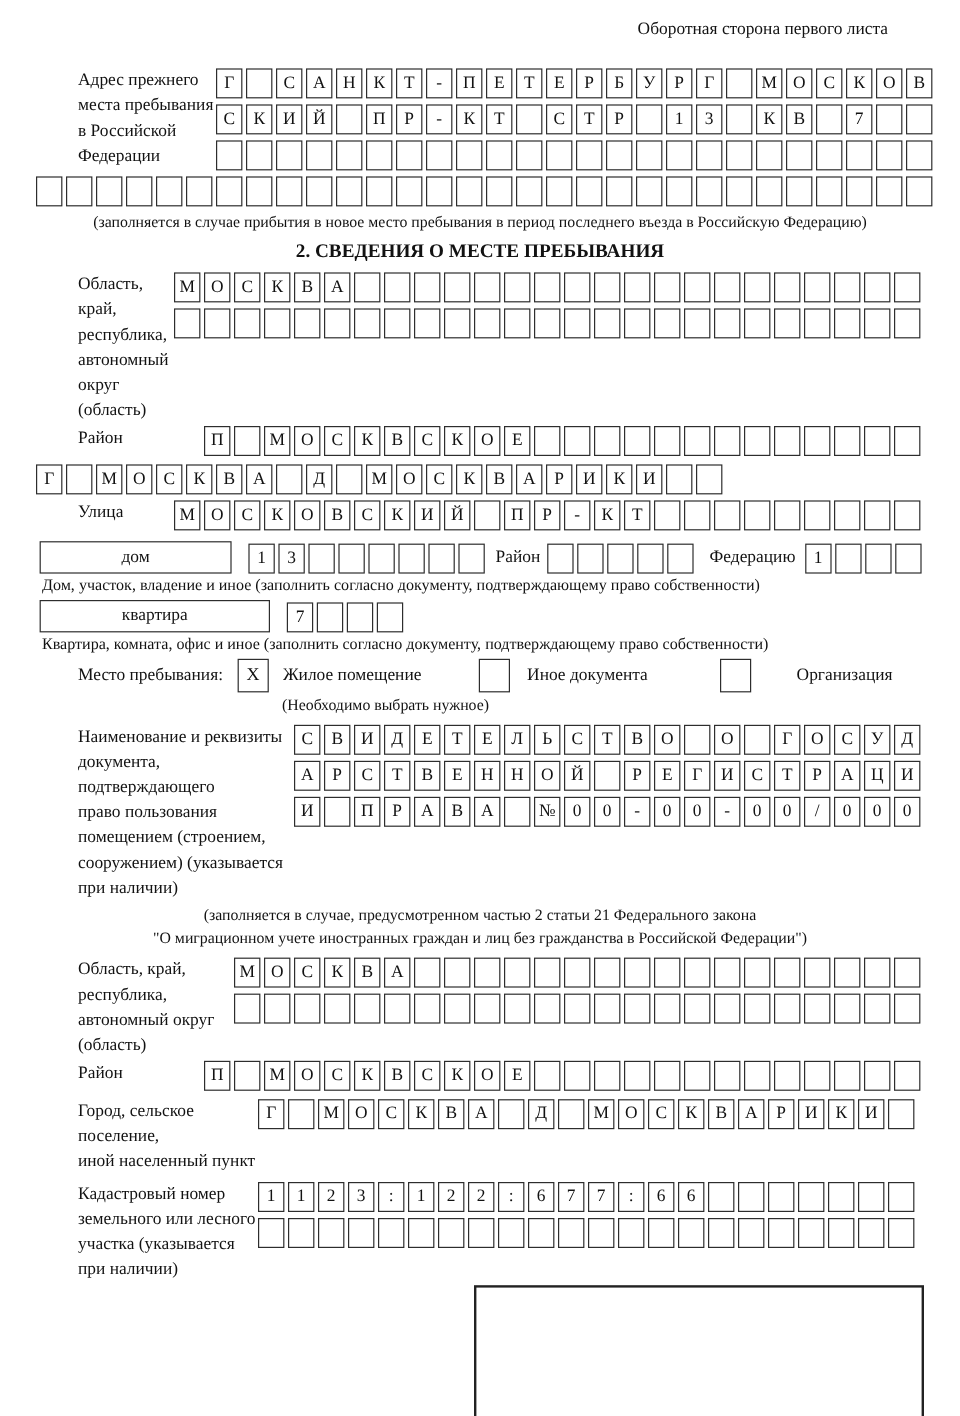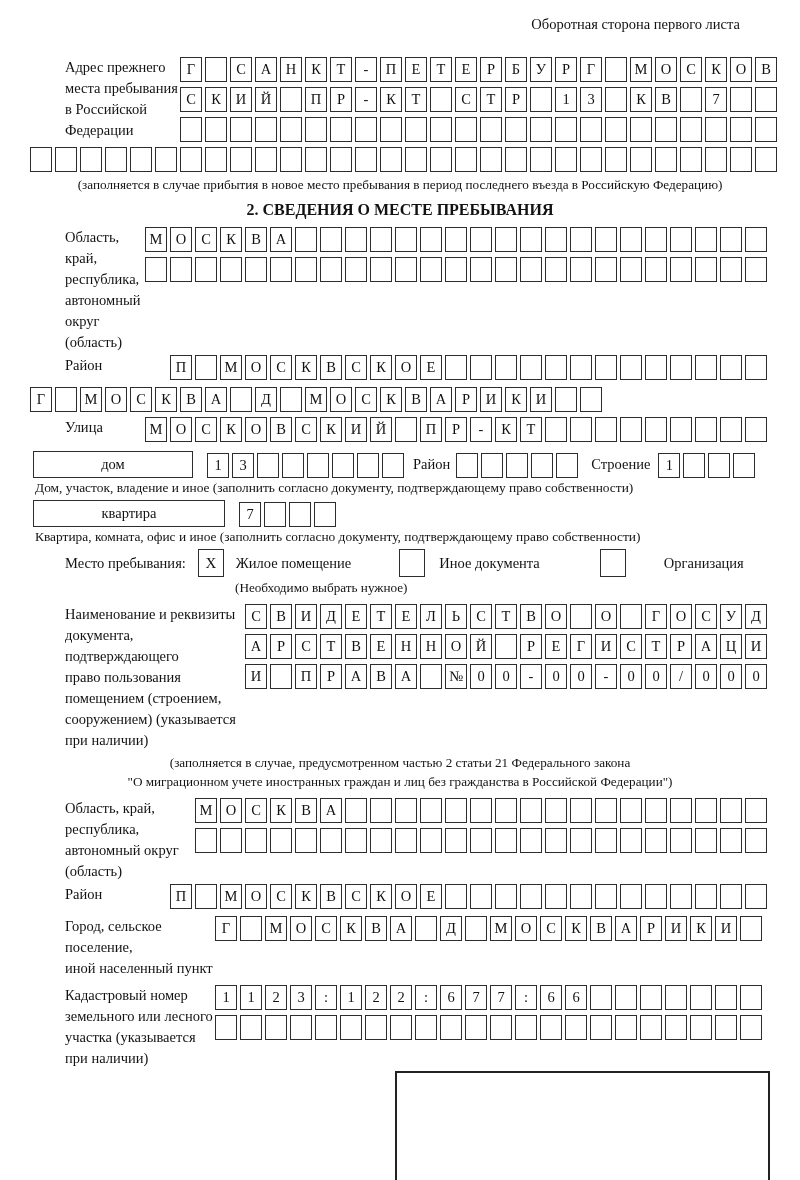--- a/index.html
+++ b/index.html
@@ -356,21 +356,21 @@
         <span class="cbox"></span>
       </div>
     <div class="inline-label" style="margin:0 6px 0 6px;">Район</div>
     <div class="boxrow" style="margin-bottom:0; margin-top:1px;">
         <span class="cbox"></span>
         <span class="cbox"></span>
         <span class="cbox"></span>
         <span class="cbox"></span>
         <span class="cbox"></span>
       </div>
-    <div class="inline-label" style="margin:0 8px 0 10px;">Строение</div>
+    <div class="inline-label" style="margin:0 8px 0 10px;">Федерацию</div>
     <div class="boxrow" style="margin-bottom:0; margin-top:1px;">
         <span class="cbox">1</span>
         <span class="cbox"></span>
         <span class="cbox"></span>
         <span class="cbox"></span>
       </div>
   </div>
   <div class="left-note">Дом, участок, владение и иное (заполнить согласно документу, подтверждающему право собственности)</div>
 
   <div class="special-row">

